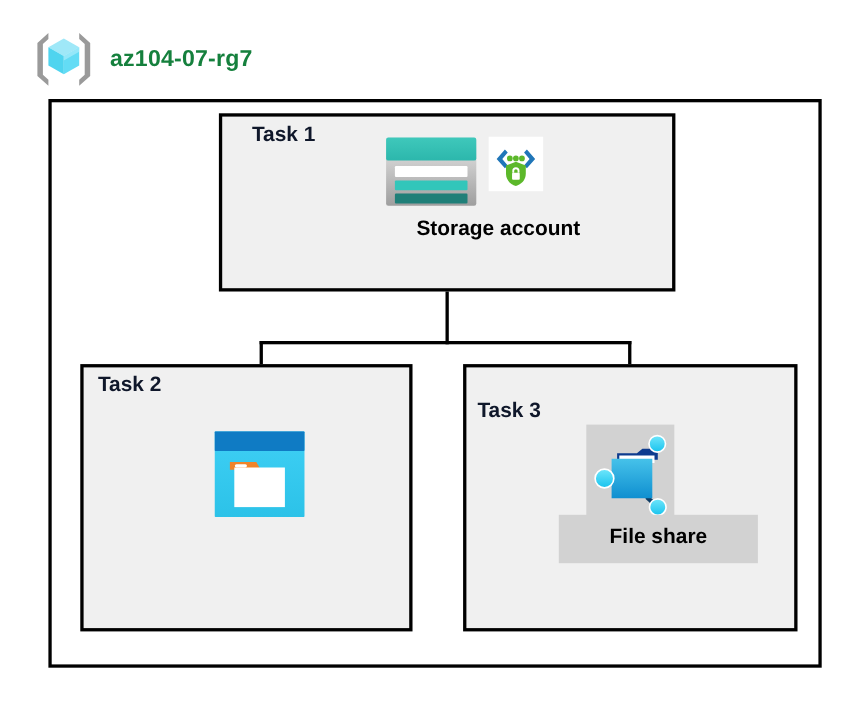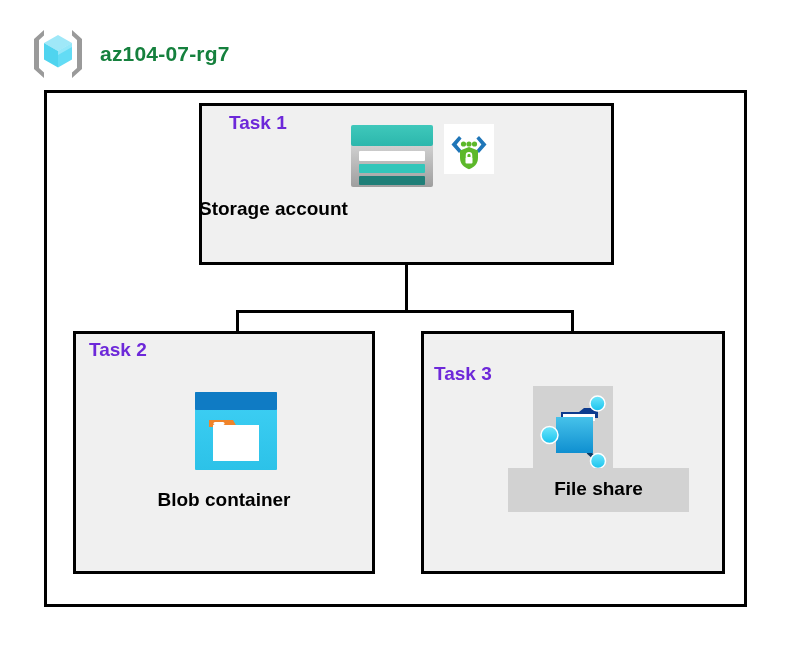--- a/index.html
+++ b/index.html
@@ -60,21 +60,21 @@
   .task-box {
     position: absolute;
     background: #f0f0f0;
     border: 3px solid #000000;
     box-sizing: border-box;
   }
   .task-label {
     position: absolute;
     font-size: 19px;
     font-weight: bold;
-    color: #6d28d9;
+    color: #0f172a;
     white-space: nowrap;
   }
   .node-label {
     position: absolute;
     font-size: 19px;
     font-weight: bold;
     color: #000000;
     white-space: nowrap;
     text-align: center;
   }
@@ -87,21 +87,22 @@
     left: 348px;
     top: 124px;
     display: flex;
     align-items: flex-start;
     gap: 8px;
   }
   #task1-node-label {
     left: 199px;
     top: 198px;
     width: 412px;
-    text-align: left;
+    text-align: center;
+    padding-left: 48px;
   }
 
   
   #task2-box { left: 73px; top: 331px; width: 302px; height: 243px; }
   #task2-label { left: 89px; top: 339px; }
   #task2-icon { position: absolute; left: 195px; top: 392px; }
   #task2-node-label {
     left: 73px;
     top: 489px;
     width: 302px;
@@ -241,21 +242,20 @@
       <rect x="0" y="0" width="82" height="78" rx="1" fill="url(#blobBody)"></rect>
       <rect x="0" y="0" width="82" height="18" rx="1" fill="#0f7bc4"></rect>
 
       <path d="M14 28 L38 28 L42 35 L14 35 Z" fill="#f0842a"></path>
       <rect x="18.5" y="30" width="11" height="3" rx="1.5" fill="#ffffff"></rect>
 
       <rect x="18" y="33" width="46" height="36" fill="#ffffff"></rect>
     </svg>
   </span>
 
-  <div class="node-label" id="task2-node-label">Blob container</div>
 
   <div class="task-box" id="task3-box"></div>
   <div class="task-label" id="task3-label">Task 3</div>
 
   <div id="task3-highlight-icon"></div>
 
   <span id="task3-icon">
     <svg class="icon-svg" width="78" height="80" viewBox="0 0 78 80" xmlns="http://www.w3.org/2000/svg">
       <defs>
         <linearGradient id="shareFolder" x1="0" y1="0" x2="0" y2="1">

